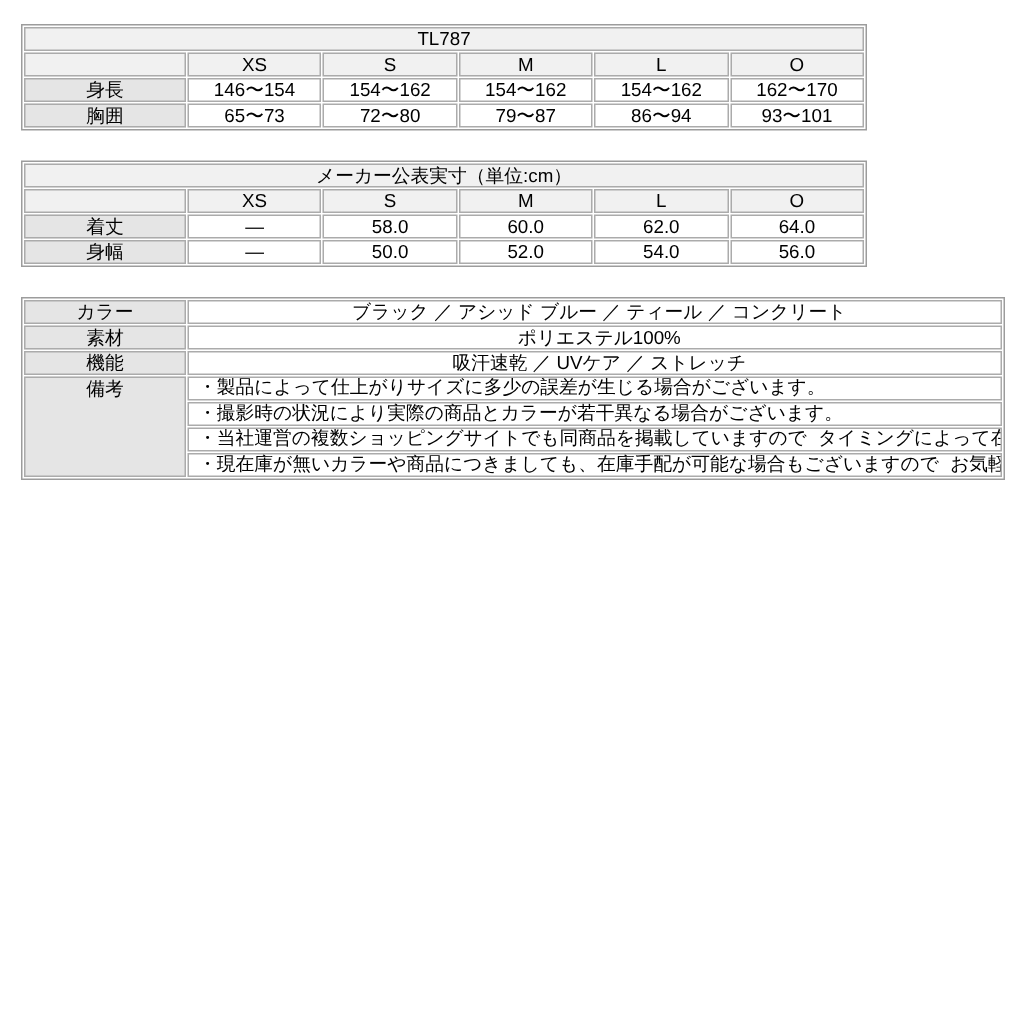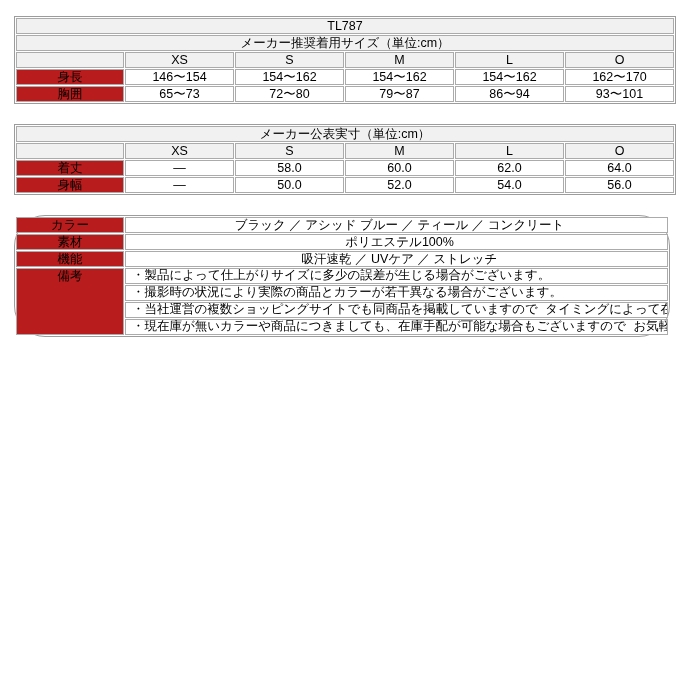--- a/index.html
+++ b/index.html
@@ -18,35 +18,35 @@
     overflow: hidden;
   }
   table.spec {
     border-collapse: separate;
     border-spacing: 1px;
     border: 1px solid #9c9c9c;
     background: #ffffff;
     table-layout: fixed;
     font-size: 12.5px;
   }
-  table.size-table { width: 662px; margin-bottom: 20px; }
-  table.detail-table { width: 656px; border-radius: 31px; }
+  table.size-table { width: 564px; margin-bottom: 20px; }
+  table.detail-table { width: 656px; }
   table.spec td, table.spec th {
     border: 1px solid #ababab;
     padding: 0;
     height: 14px;
     line-height: 14px;
     overflow: hidden;
     white-space: nowrap;
     font-weight: normal;
   }
   .c { text-align: center; }
   .l { text-align: center; padding-left: 6px !important; }
   .hd { background: #f1f1f1; font-weight: bold; }
-  .lbl { background: #b91c1c; font-weight: bold; text-align: center; }
+  .lbl { background: #e5e5e5; font-weight: bold; text-align: center; }
   .val { background: #ffffff; text-align: center; }
   .free { background: #ffffff; }
   .note-cell {
     white-space: pre-line;
     line-height: 15px;
     height: auto;
     padding: 0 4px 0 6px;
     text-indent: -12px;
     padding-left: 18px !important;
     font-family: Liberation Mono, monospace;
@@ -67,23 +67,20 @@
       <col style="width:108px">
       <col>
         <col>
         <col>
         <col>
         <col>
     </colgroup>
     <tbody>
         <tr class="title-row">
       <td colspan="6" class="hd c">TL787</td>
-    </tr>
-    <tr class="title-row">
-      <td colspan="6" class="hd c">メーカー推奨着用サイズ（単位:cm）</td>
     </tr>
     <tr>
       <td class="hd c"></td>
       <th class="hd c">XS</th>
       <th class="hd c">S</th>
       <th class="hd c">M</th>
       <th class="hd c">L</th>
       <th class="hd c">O</th>
     </tr>
     <tr>

